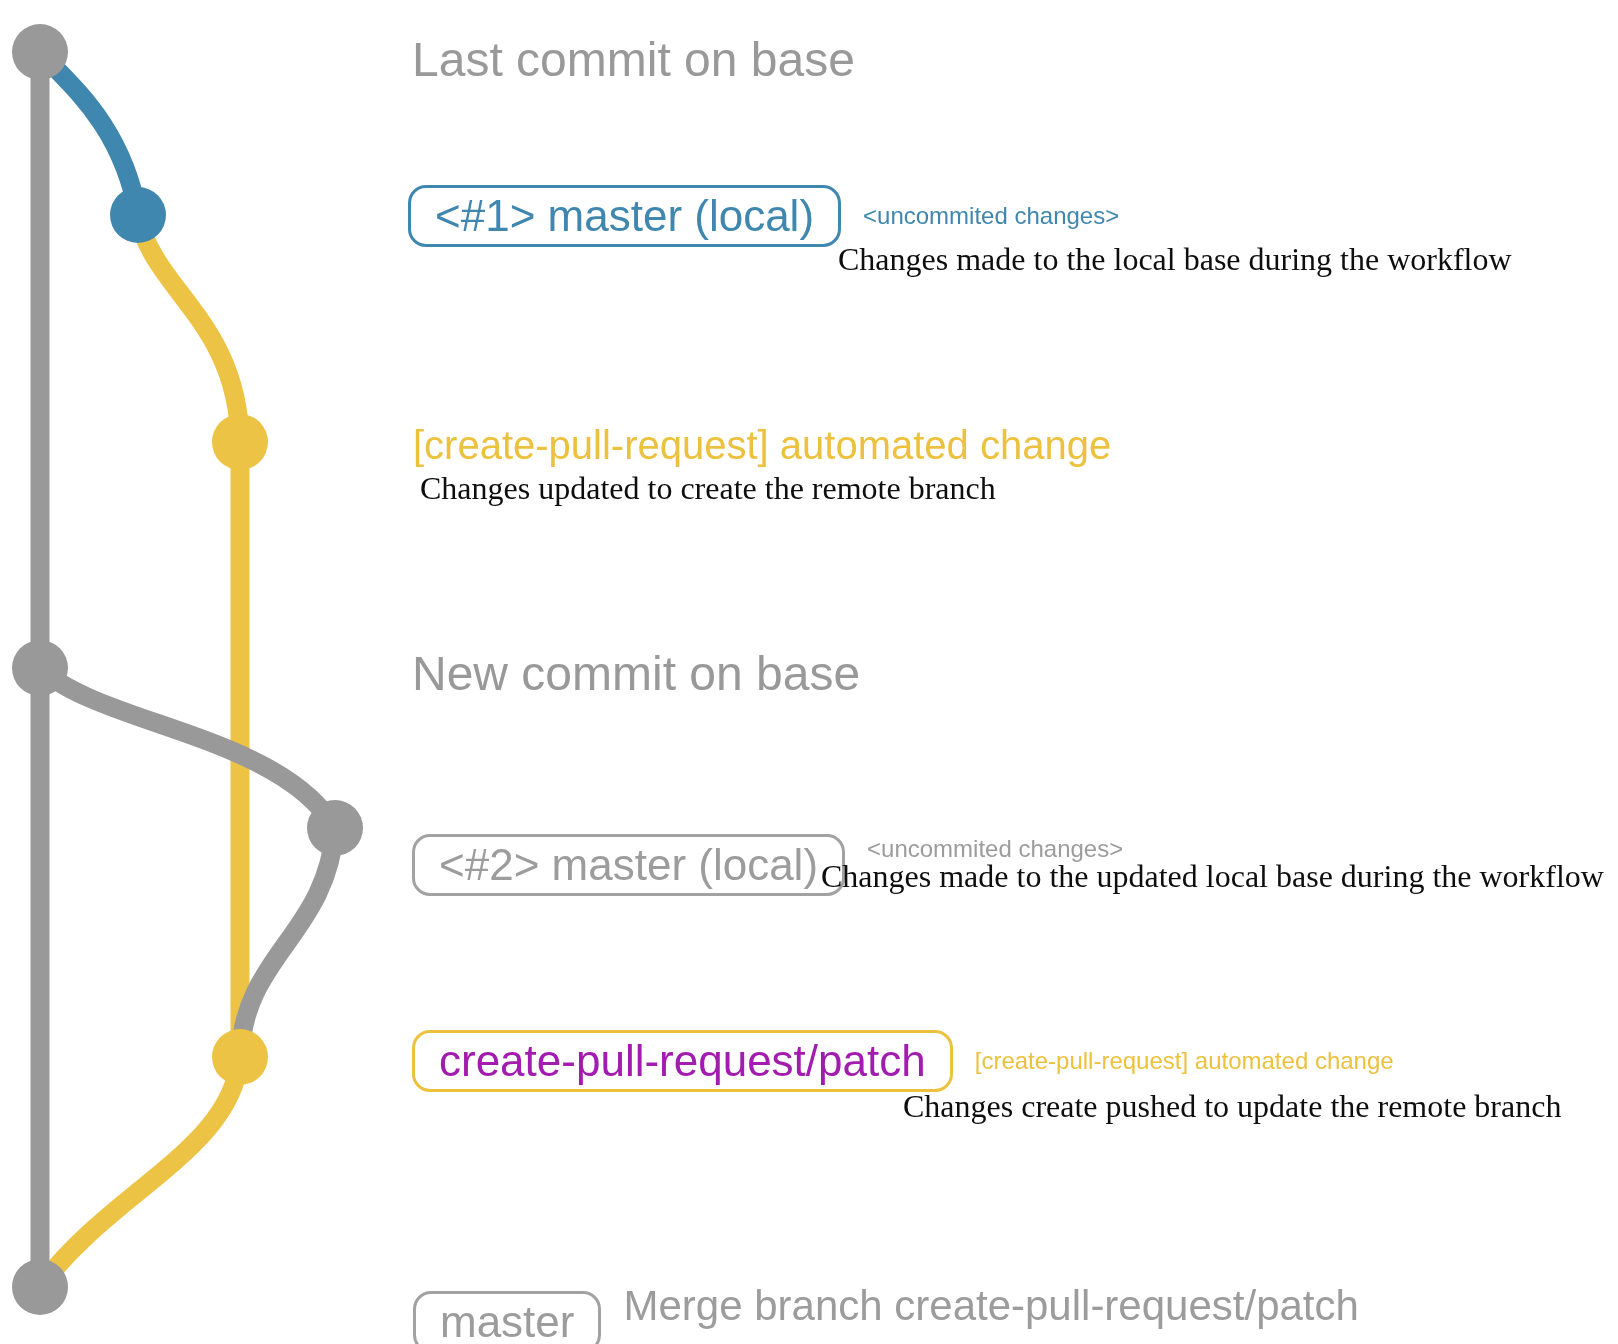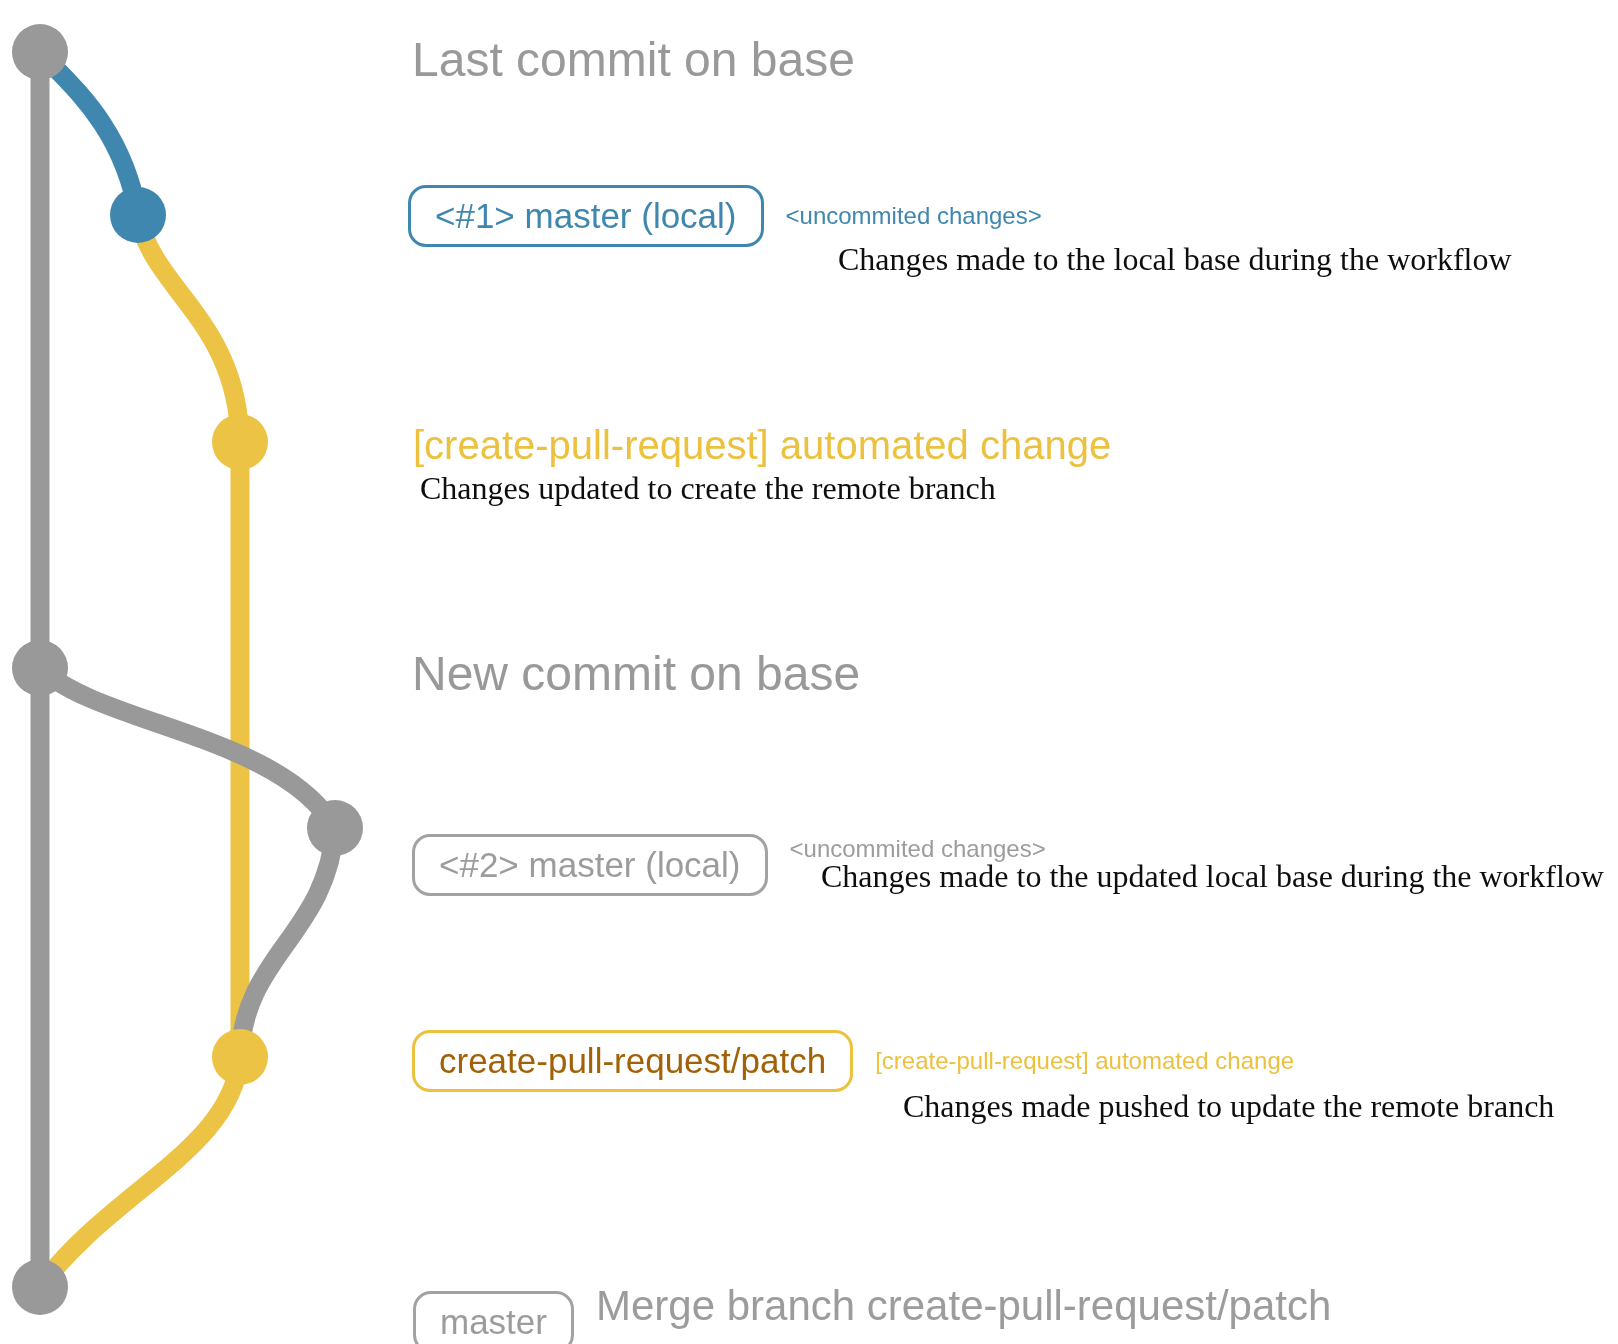--- a/index.html
+++ b/index.html
@@ -24,27 +24,27 @@
     white-space:nowrap;
   }
   .pill{
     display:inline-flex;
     align-items:center;
     justify-content:center;
     height:62px;
     padding:0 24px;
     border:3px solid;
     border-radius:18px;
-    font-size:35px;
+    font-size:44px;
     box-sizing:border-box;
     white-space:nowrap;
   }
   .pill.blue{color:#3f87ae;border-color:#3f87ae;}
   .pill.gray{color:#9c9c9c;border-color:#a2a2a2;margin-top:33px;}
-  .pill.yellow{color:#a16207;border-color:#ecc13e;}
+  .pill.yellow{color:#a21caf;border-color:#ecc13e;}
   .side{
     font-size:24px;
     margin-left:22px;
     white-space:nowrap;
   }
   .side.blue{color:#3f87ae;}
   .side.gray{color:#9c9c9c;}
   .side.yellow{color:#ecc13e;}
   .label{
     position:absolute;
@@ -101,18 +101,18 @@
 <div class="row" style="left:412px;top:801px">
   <span class="pill gray">&lt;#2&gt; master (local)</span>
   <span class="side gray">&lt;uncommited changes&gt;</span>
 </div>
 <div class="note" style="left:821px;top:858px">Changes made to the updated local base during the workflow</div>
 
 <div class="row" style="left:412px;top:1030px">
   <span class="pill yellow">create-pull-request/patch</span>
   <span class="side yellow">[create-pull-request] automated change</span>
 </div>
-<div class="note" style="left:903px;top:1088px">Changes made pushed to update the remote branch</div>
+<div class="note" style="left:903px;top:1088px">Changes create pushed to update the remote branch</div>
 
 <div class="row" style="left:413px;top:1258px">
   <span class="pill gray">master</span>
   <span class="side gray" style="font-size:42px">Merge branch create-pull-request/patch</span>
 </div>
 
 </body></html>

